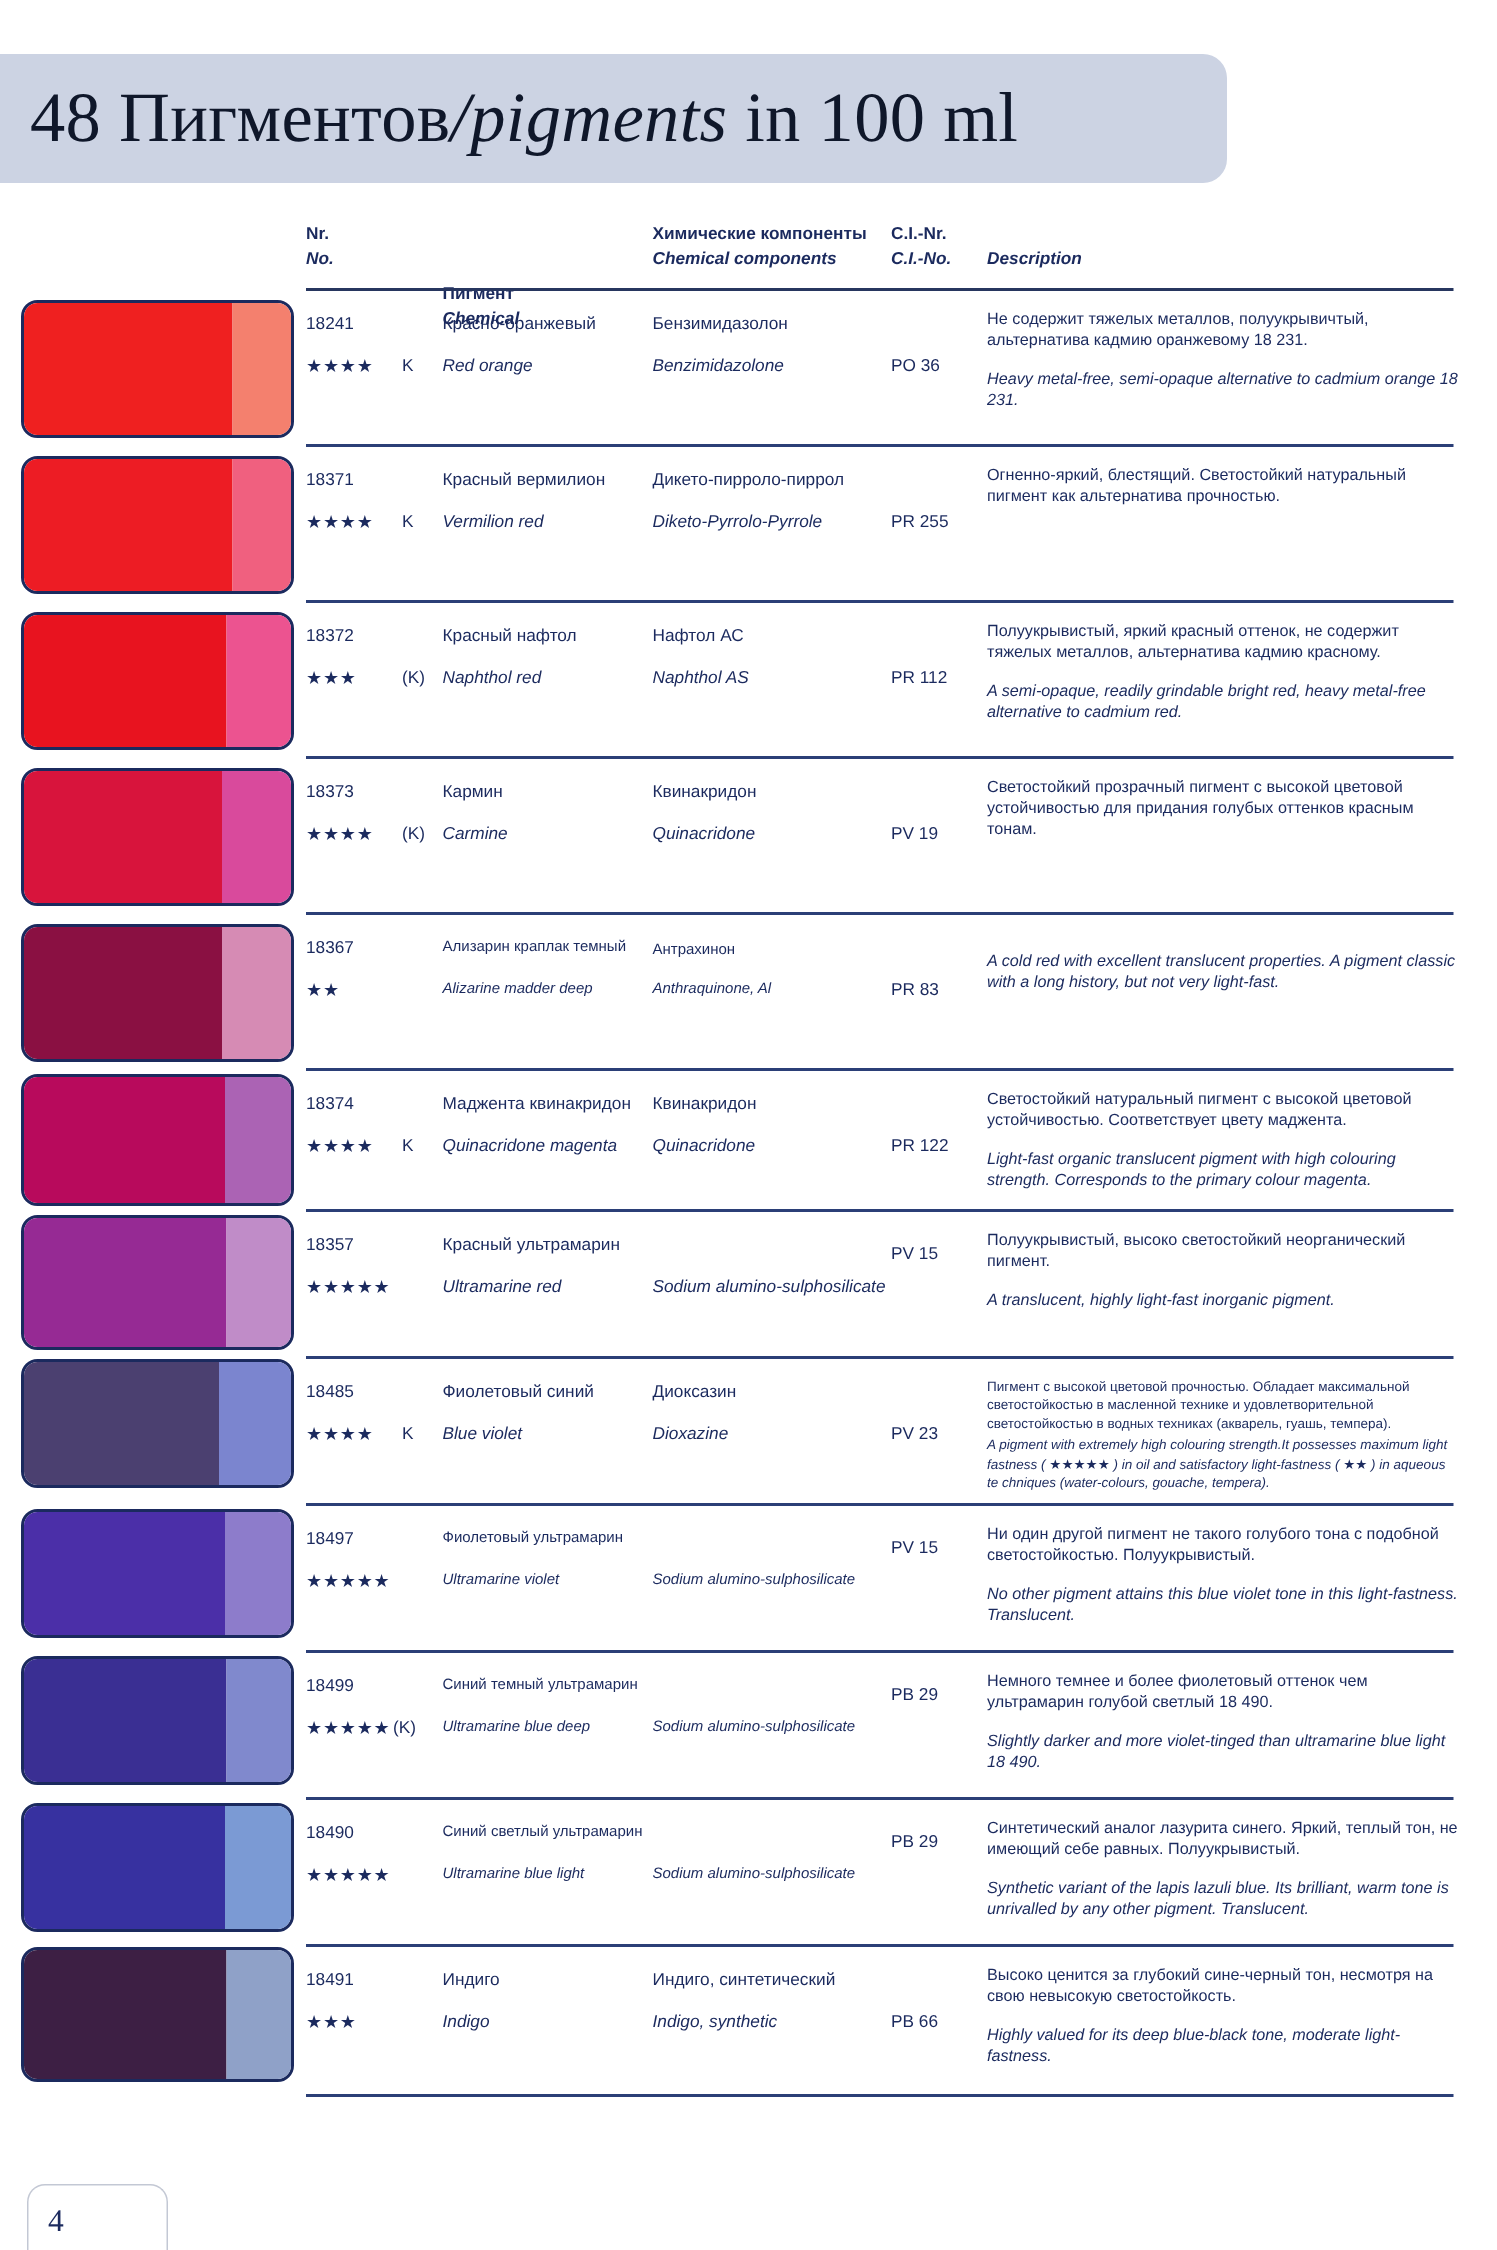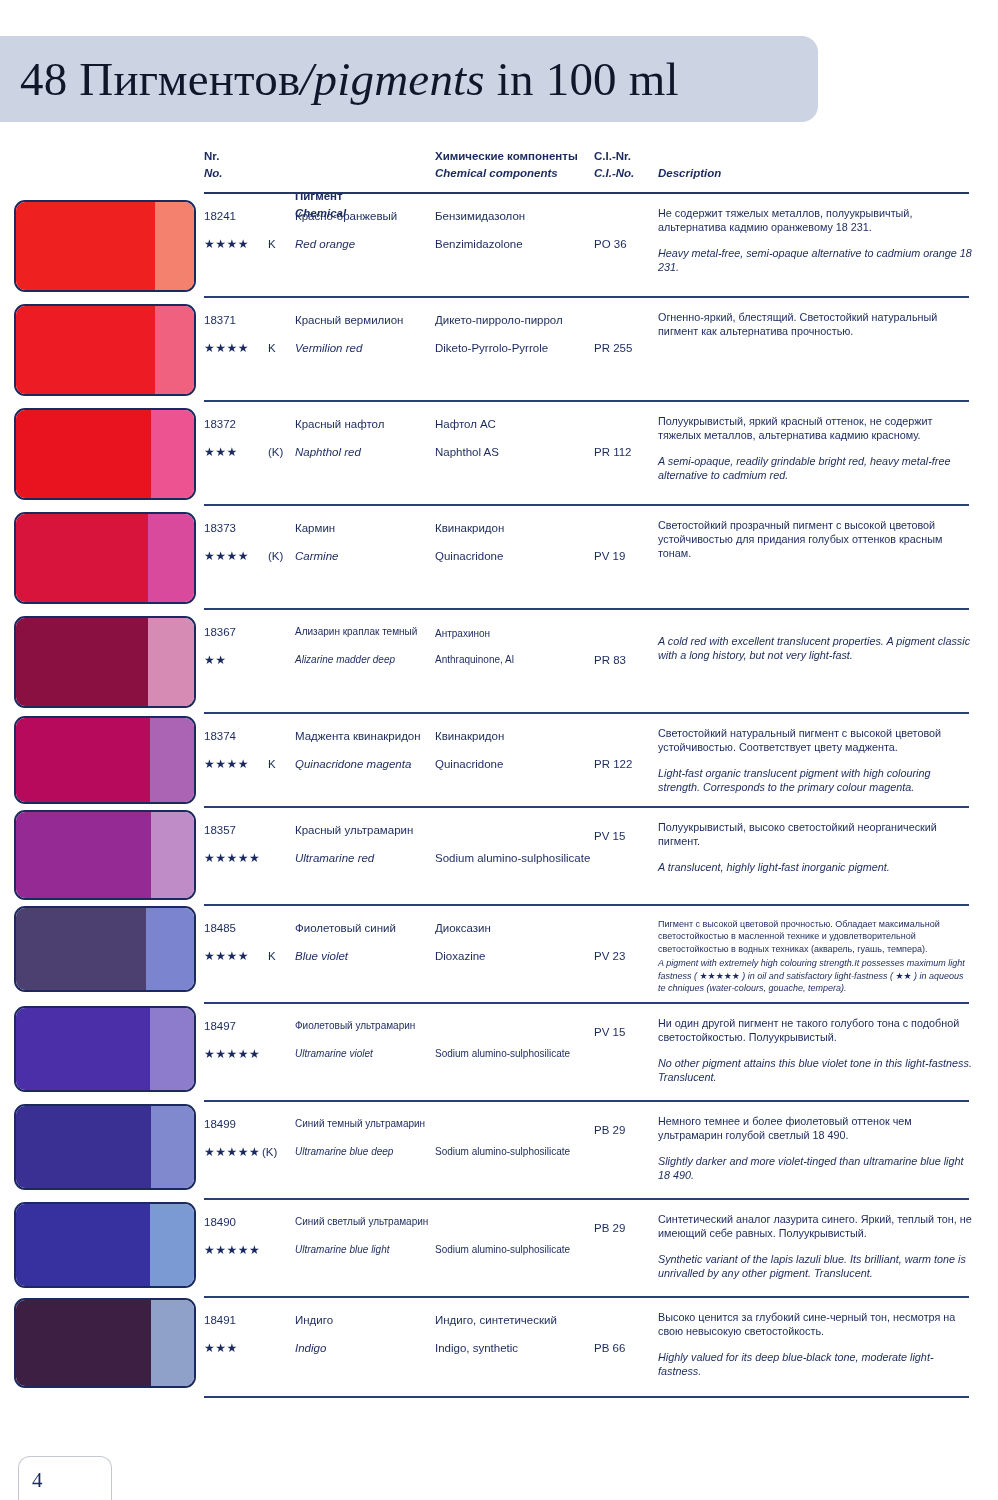--- a/index.html
+++ b/index.html
@@ -66,21 +66,21 @@
   
   .cell{ position:absolute; white-space:nowrap; }
   .num{ left:204px; font-size:11.5px; }
   .stars{ left:204px; font-size:12px; letter-spacing:0.5px; }
   .kmark{ left:268px; font-size:11.5px; }
   .kmark.wide{ left:262px; }
   .pig-ru{ left:295px; font-size:11.5px; }
   .pig-en{ left:295px; font-size:11.5px; font-style:italic; }
   .pig-ru.sm, .pig-en.sm{ font-size:10px; }
   .chem-ru{ left:435px; font-size:11.5px; }
-  .chem-en{ left:435px; font-size:11.5px; }
+  .chem-en{ left:435px; font-size:11.5px; font-style:italic; }
   .chem-ru.sm, .chem-en.sm{ font-size:10px; }
   .ci{ left:594px; font-size:11.5px; }
 
   .desc{ position:absolute; left:658px; width:315px; white-space:normal; }
   .desc .ru{ font-size:10.8px; line-height:14px; }
   .desc .en{ font-size:10.8px; line-height:14px; font-style:italic; margin-top:12px; }
   .desc.small .ru{ font-size:9px; line-height:12.4px; }
   .desc.small .en{ font-size:9px; line-height:12.4px; margin-top:2px; }
 
   

